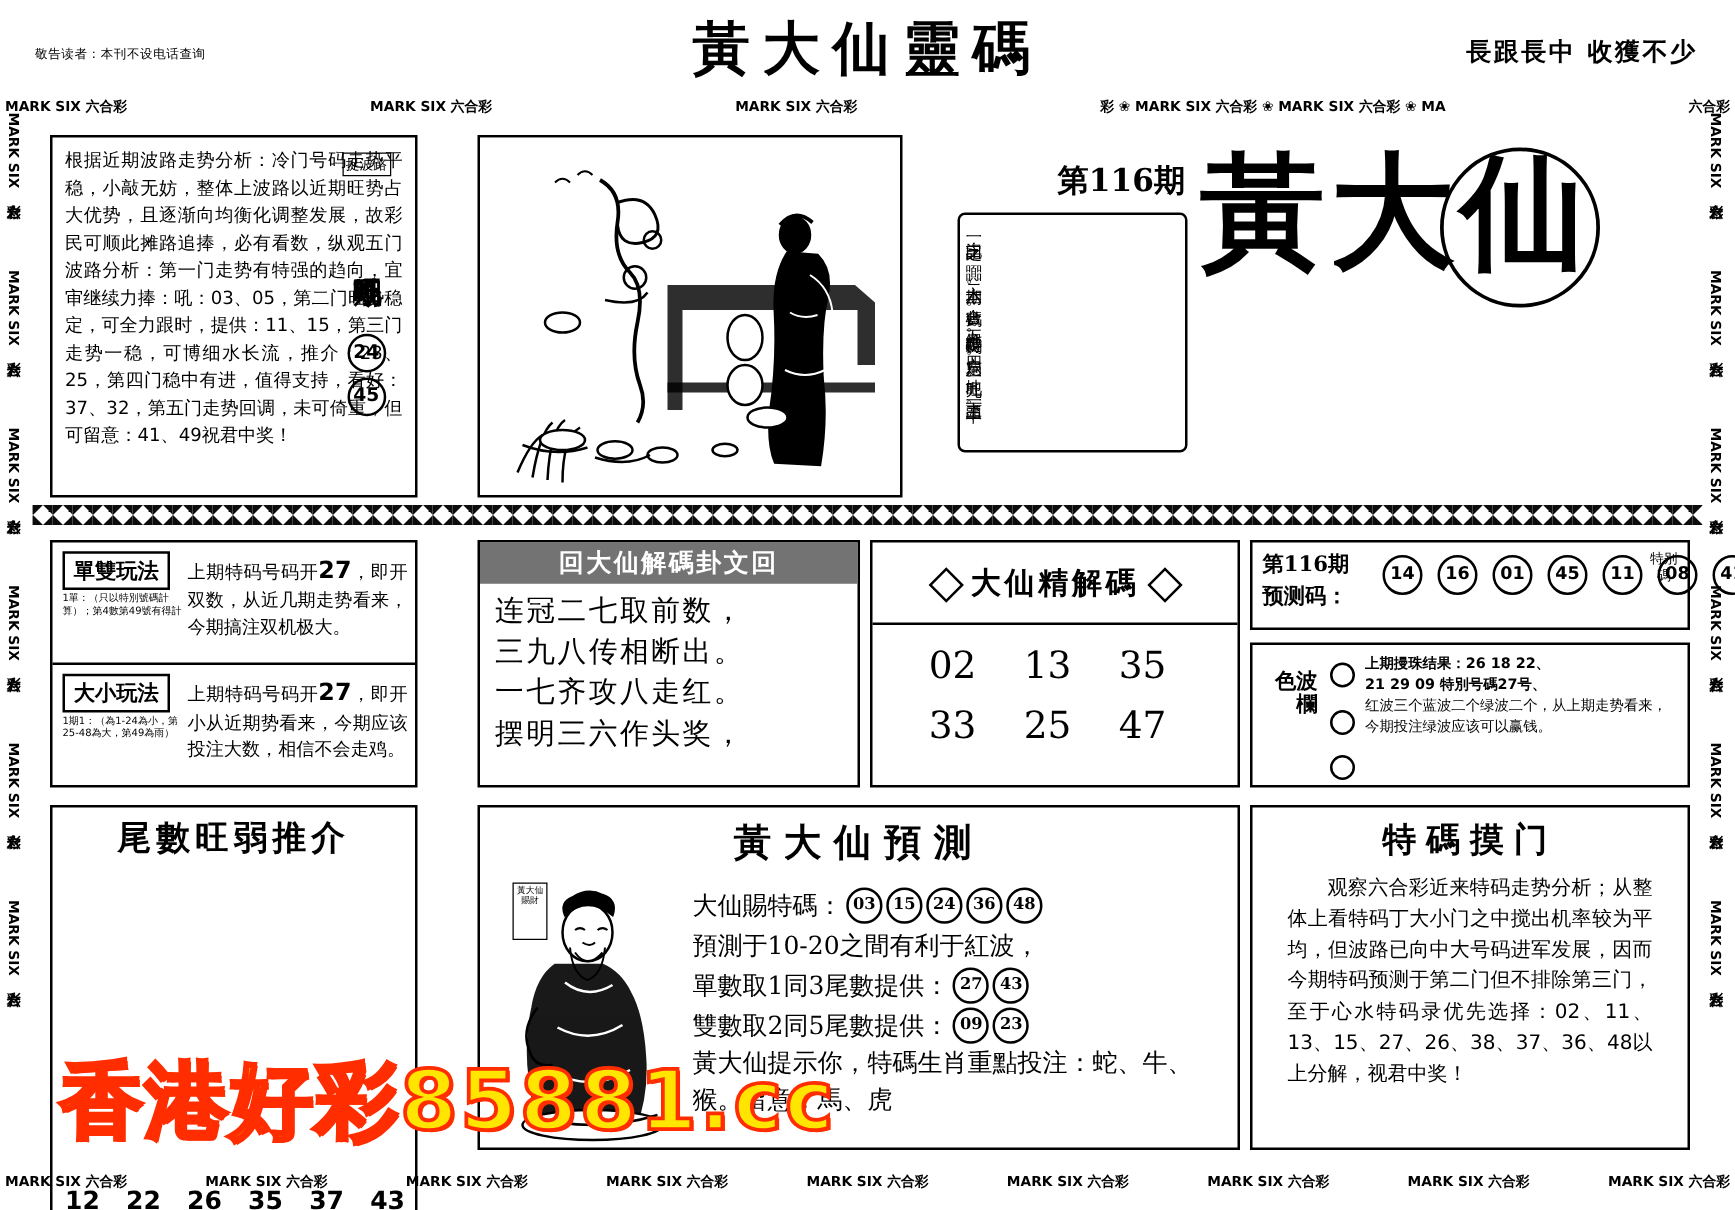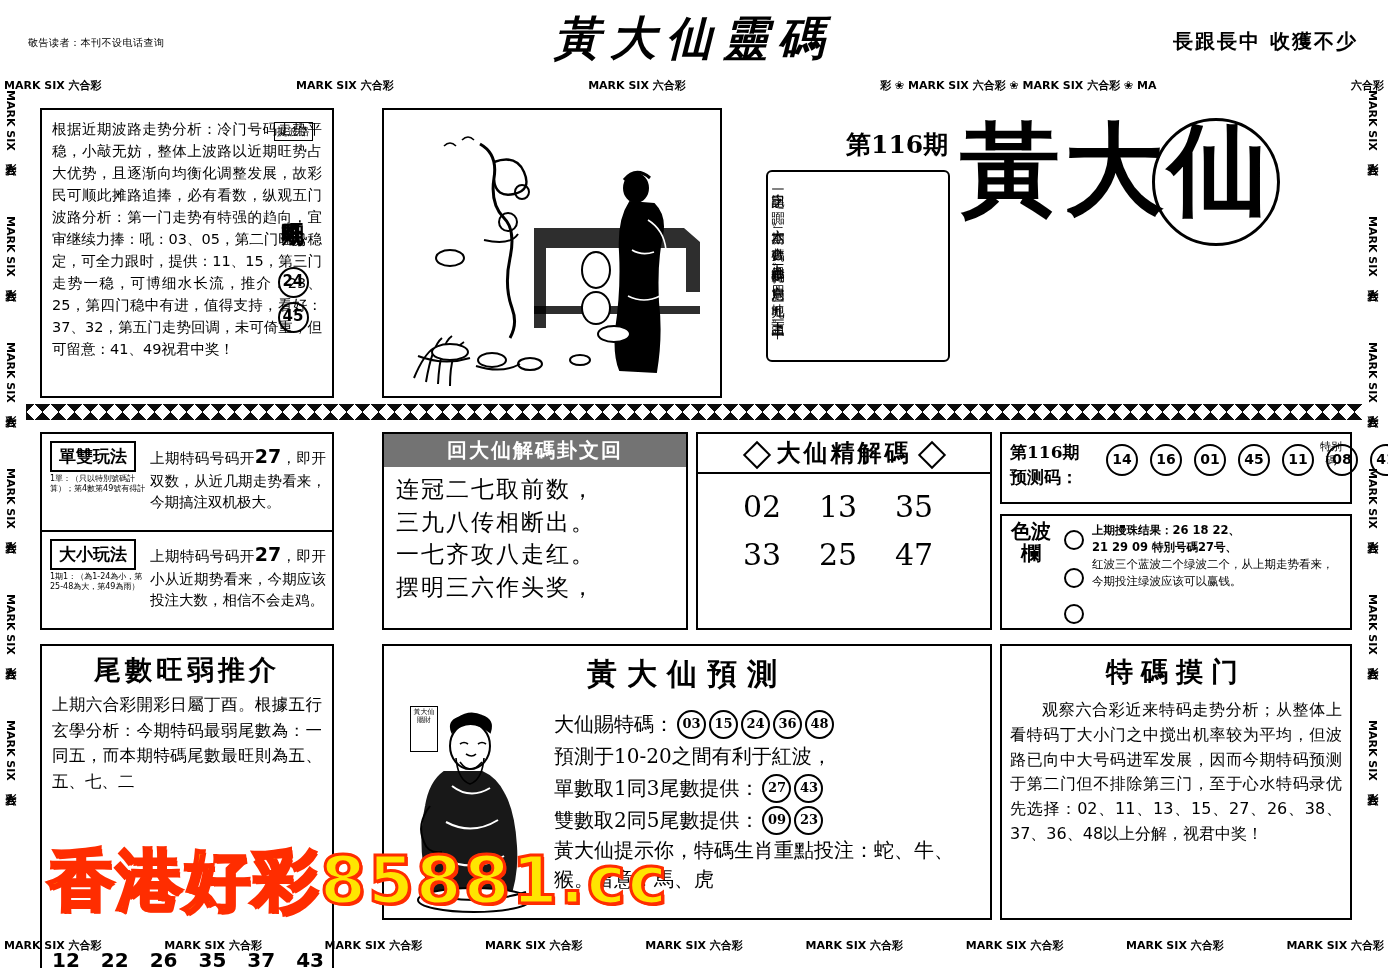--- a/index.html
+++ b/index.html
@@ -1,21 +1,21 @@
 <!DOCTYPE html>
 <html><head>
 <meta charset="utf-8">
 <style>
   html,body{margin:0;padding:0;background:#fff;}
   body{width:1388px;height:968px;position:relative;font-family:"DejaVu Sans","Liberation Sans",sans-serif;color:#000;overflow:hidden;}
   .page{position:absolute;left:0;top:0;width:1388px;height:968px;}
 
   
   .notice{position:absolute;left:28px;top:36px;font-size:10px;letter-spacing:.5px;}
-  .masthead{position:absolute;left:0;top:8px;width:1388px;text-align:center;font-family:"DejaVu Serif","Liberation Serif",serif;font-size:46px;font-weight:bold;letter-spacing:10px;font-style:italic;}
+  .masthead{position:absolute;left:0;top:8px;width:1388px;text-align:center;font-family:"DejaVu Serif","Liberation Serif",serif;font-size:46px;font-weight:bold;letter-spacing:10px;}
   .slogan{position:absolute;right:30px;top:28px;font-size:20px;font-weight:bold;font-family:"DejaVu Serif","Liberation Serif",serif;letter-spacing:2px;}
 
   
   .strip{position:absolute;font-size:11px;font-weight:bold;white-space:nowrap;letter-spacing:0px;}
   .strip-top{left:0;top:78px;width:1388px;}
   .strip-bot{left:0;top:938px;width:1388px;}
   .strip-inner{display:flex;justify-content:space-between;padding:0 4px;}
   .strip-inner span{font-size:11px;font-weight:bold;}
   .side{position:absolute;top:90px;width:22px;height:840px;font-size:11px;font-weight:bold;}
   .side-l{left:2px;}
@@ -63,35 +63,35 @@
   .play .txt{position:absolute;left:108px;top:8px;width:176px;font-size:14.5px;line-height:1.5;text-align:justify;}
   .play .big{font-size:19px;font-weight:bold;}
 
   
   #guawen{left:382px;top:432px;width:306px;height:198px;}
   #guawen .hdr{background:#737373;color:#fff;text-align:center;font-family:"DejaVu Serif","Liberation Serif",serif;font-size:20px;font-weight:bold;letter-spacing:2px;padding:3px 0;}
   #guawen .poem{font-family:"DejaVu Serif","Liberation Serif",serif;font-size:23px;line-height:1.42;padding:6px 12px 0 12px;letter-spacing:2px;}
 
   
   #jingjie{left:696px;top:432px;width:296px;height:198px;}
-  #jingjie .hdr{border-bottom:2px solid #000;text-align:center;font-family:"DejaVu Serif","Liberation Serif",serif;font-size:24px;font-weight:bold;letter-spacing:3px;padding:3px 0;position:relative;}
+  #jingjie .hdr{border-bottom:2px solid #000;text-align:center;font-family:"DejaVu Serif","Liberation Serif",serif;font-size:24px;font-weight:bold;letter-spacing:3px;padding:16px 0;position:relative;}
   #jingjie .dia{display:inline-block;width:16px;height:16px;border:2px solid #000;transform:rotate(45deg);vertical-align:middle;margin:0 10px;}
   #jingjie .nums{font-size:30px;font-family:"DejaVu Serif","Liberation Serif",serif;text-align:center;line-height:1.0;}
   #jingjie .nums div{display:flex;justify-content:space-around;padding:18px 38px 0 26px;}
 
   
   #forecast{left:1000px;top:432px;width:352px;height:72px;padding:6px 8px;}
   #forecast .l1{font-size:17px;font-weight:bold;font-family:"DejaVu Serif","Liberation Serif",serif;line-height:1.45;}
   #forecast .balls{position:absolute;left:104px;top:10px;display:flex;gap:12px;}
   .ball{width:28px;height:28px;border:2px solid #000;border-radius:50%;text-align:center;line-height:26px;font-size:14px;font-weight:bold;}
   #forecast .tm{position:absolute;right:8px;top:6px;width:22px;font-size:11px;line-height:1.25;text-align:center;}
 
   
   #colorwave{left:1000px;top:514px;width:352px;height:116px;}
-  #colorwave .left{position:absolute;left:6px;top:4px;width:46px;font-family:"DejaVu Serif","Liberation Serif",serif;font-size:20px;font-weight:bold;line-height:1.12;text-align:center;}
+  #colorwave .left{position:absolute;left:6px;top:20px;width:46px;font-family:"DejaVu Serif","Liberation Serif",serif;font-size:17px;font-weight:bold;line-height:1.12;text-align:right;}
   #colorwave .circ{position:absolute;left:62px;width:16px;height:16px;border:2px solid #000;border-radius:50%;}
   #colorwave .right{position:absolute;left:90px;top:6px;width:252px;font-size:11.5px;line-height:1.48;}
   #colorwave .b{font-weight:bold;}
 
   
   #weishu{left:40px;top:644px;width:294px;height:338px;padding:6px 10px;}
   #weishu .ttl{font-family:"DejaVu Serif","Liberation Serif",serif;font-size:27px;font-weight:bold;letter-spacing:4px;text-align:center;}
   #weishu .body{font-size:16.5px;line-height:1.55;text-align:justify;margin-top:4px;}
   #weishu .nums{position:absolute;left:10px;bottom:8px;width:272px;display:flex;justify-content:space-between;font-size:20px;font-weight:bold;}
 
@@ -99,21 +99,21 @@
   #yuce{left:382px;top:644px;width:610px;height:276px;}
   #yuce .ttl{text-align:center;font-family:"DejaVu Serif","Liberation Serif",serif;font-size:30px;font-weight:bold;letter-spacing:10px;padding-top:8px;}
   #yuce .lines{position:absolute;left:170px;top:62px;width:430px;}
   #yuce .ln{font-size:20px;font-family:"DejaVu Serif","Liberation Serif",serif;line-height:1.6;display:flex;align-items:center;gap:3px;}
   #yuce .ln .t{white-space:nowrap;}
   .sball{display:inline-block;width:25px;height:25px;border:2px solid #000;border-radius:50%;text-align:center;line-height:23px;font-size:13px;font-weight:bold;}
   #yuce .sage{position:absolute;left:12px;top:56px;width:156px;height:212px;}
   #yuce .card{position:absolute;left:14px;top:4px;width:26px;height:42px;border:1px solid #000;font-size:7px;text-align:center;line-height:1.1;padding-top:2px;}
 
   
-  #tema{left:1000px;top:644px;width:352px;height:276px;padding:8px 8px;}
+  #tema{left:1000px;top:644px;width:352px;height:276px;padding:8px 28px;}
   #tema .ttl{text-align:center;font-family:"DejaVu Serif","Liberation Serif",serif;font-size:27px;font-weight:bold;letter-spacing:8px;}
   #tema .body{font-size:16px;line-height:1.55;text-align:justify;margin-top:8px;text-indent:2em;}
 
   
   .wm{position:absolute;left:48px;top:836px;width:1000px;height:80px;font-family:"DejaVu Sans","Liberation Sans",sans-serif;font-size:66px;font-weight:bold;letter-spacing:2px;
       color:#ffe500;-webkit-text-stroke:3px #ff2d00;text-shadow:2px 2px 0 #ff2d00;white-space:nowrap;}
   .zig1{top:404px;}
 </style>
 </head>
 <body>
@@ -285,21 +285,20 @@
     <div class="circ" style="top:88px;"></div>
     <div class="right">
       <div class="b">上期摱珠结果：26 18 22、</div>
       <div class="b">21 29 09  特別号碼27号、</div>
       <div>红波三个蓝波二个绿波二个，从上期走势看来，今期投注绿波应该可以赢钱。</div>
     </div>
   </div>
 
   <div class="box" id="weishu">
     <div class="ttl">尾數旺弱推介</div>
-    <div class="body">上期六合彩開彩日屬丁酉。根據五行玄學分析：今期特码最弱尾數為：一同五，而本期特碼尾數最旺則為五、五、七、二</div>
     <div class="nums">
       <span>12</span>
       <span>22</span>
       <span>26</span>
       <span>35</span>
       <span>37</span>
       <span>43</span>
     </div>
   </div>
 

